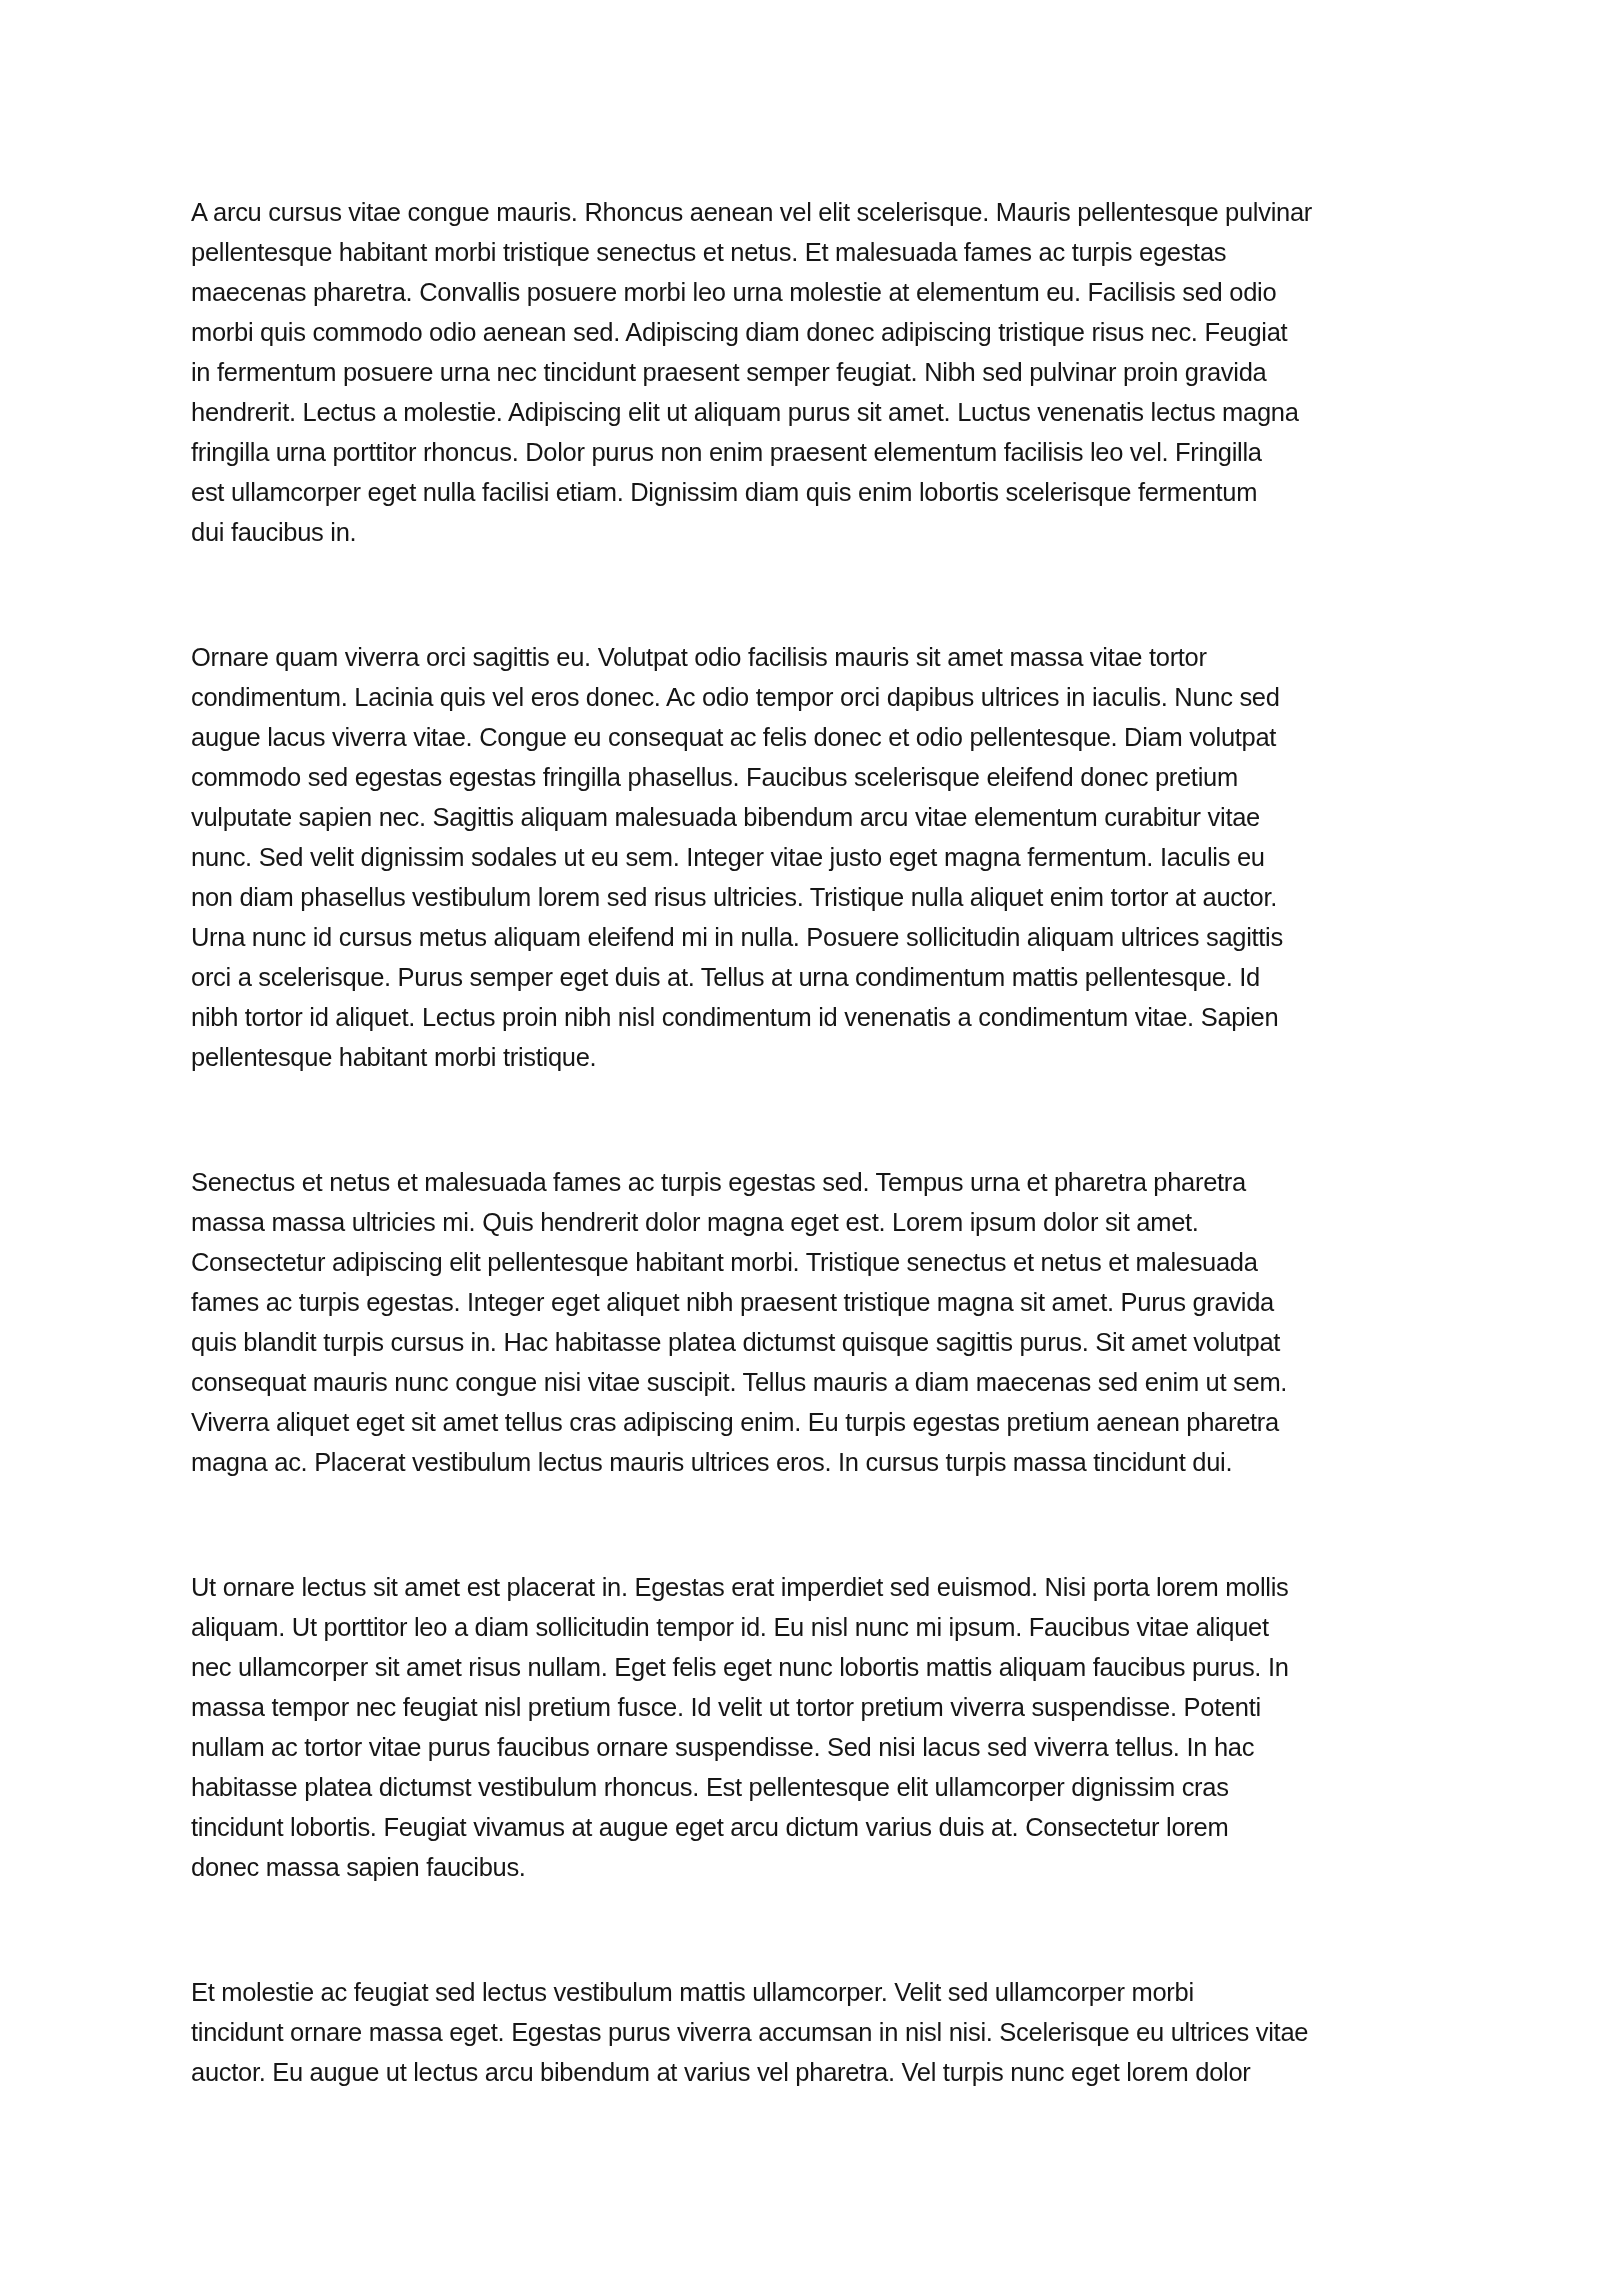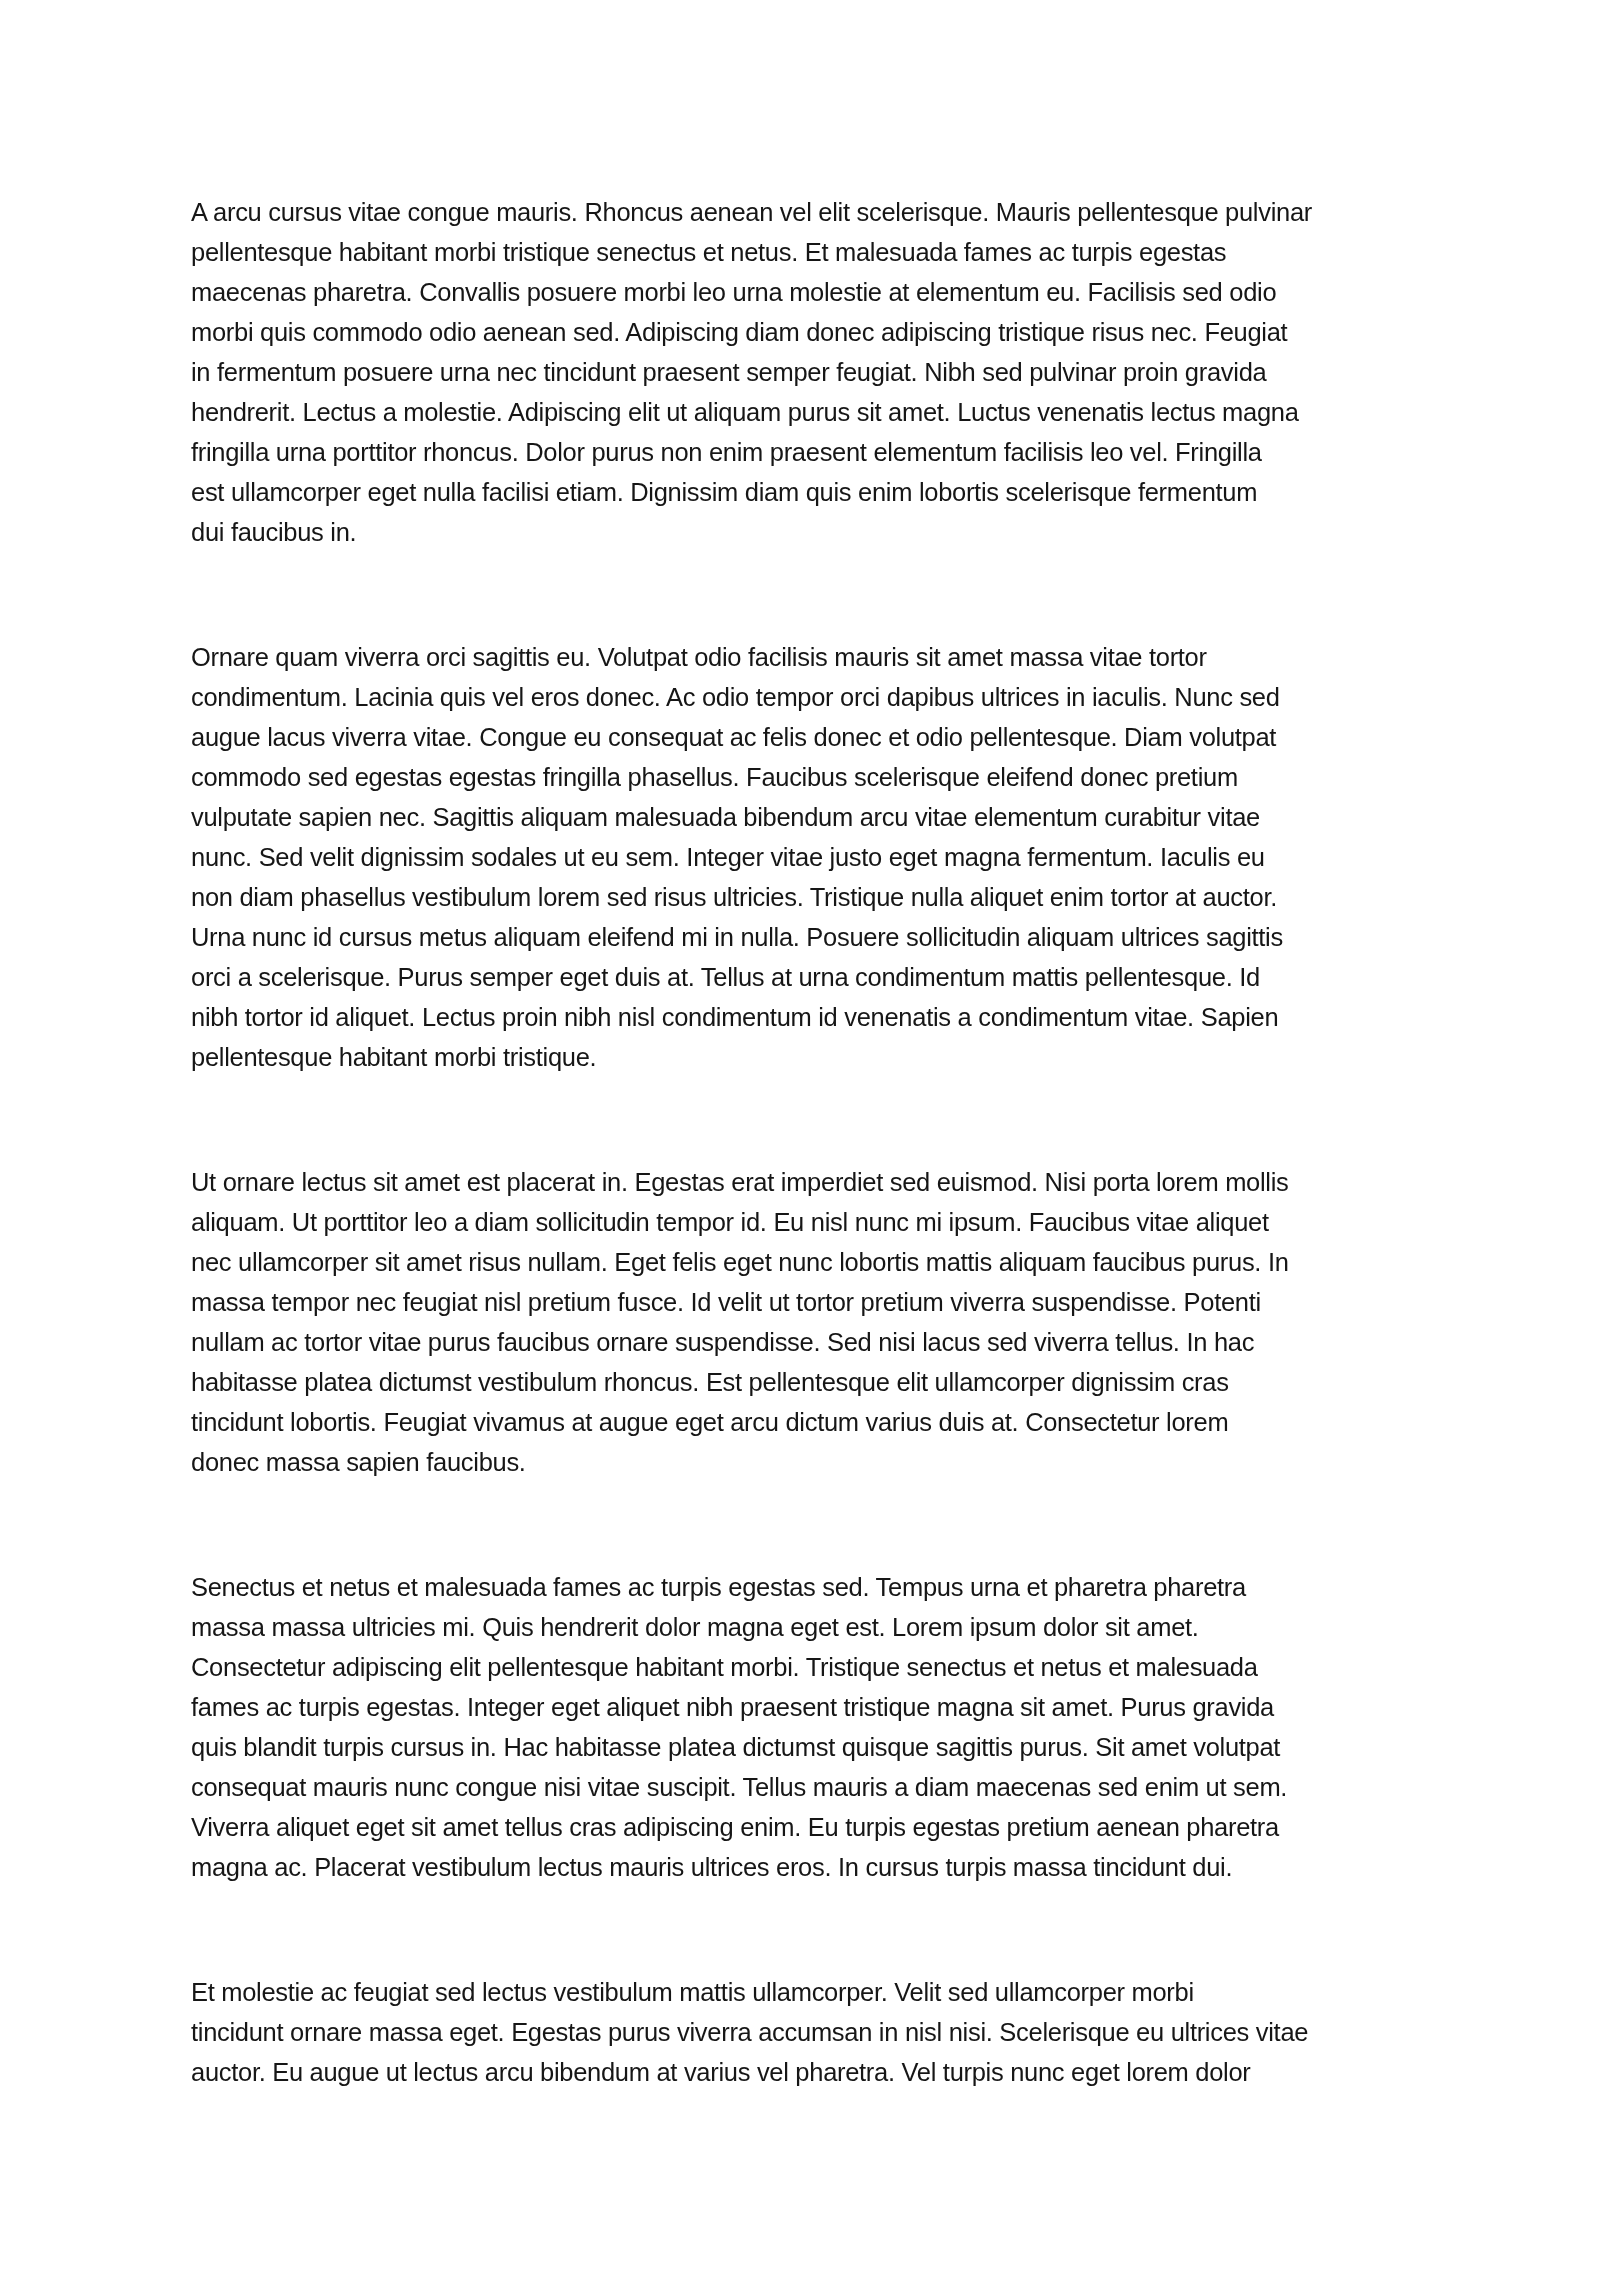--- a/index.html
+++ b/index.html
@@ -49,34 +49,34 @@
 condimentum. Lacinia quis vel eros donec. Ac odio tempor orci dapibus ultrices in iaculis. Nunc sed
 augue lacus viverra vitae. Congue eu consequat ac felis donec et odio pellentesque. Diam volutpat
 commodo sed egestas egestas fringilla phasellus. Faucibus scelerisque eleifend donec pretium
 vulputate sapien nec. Sagittis aliquam malesuada bibendum arcu vitae elementum curabitur vitae
 nunc. Sed velit dignissim sodales ut eu sem. Integer vitae justo eget magna fermentum. Iaculis eu
 non diam phasellus vestibulum lorem sed risus ultricies. Tristique nulla aliquet enim tortor at auctor.
 Urna nunc id cursus metus aliquam eleifend mi in nulla. Posuere sollicitudin aliquam ultrices sagittis
 orci a scelerisque. Purus semper eget duis at. Tellus at urna condimentum mattis pellentesque. Id
 nibh tortor id aliquet. Lectus proin nibh nisl condimentum id venenatis a condimentum vitae. Sapien
 pellentesque habitant morbi tristique.</p>
+    <p class="para">Senectus et netus et malesuada fames ac turpis egestas sed. Tempus urna et pharetra pharetra
+massa massa ultricies mi. Quis hendrerit dolor magna eget est. Lorem ipsum dolor sit amet.
+Consectetur adipiscing elit pellentesque habitant morbi. Tristique senectus et netus et malesuada
+fames ac turpis egestas. Integer eget aliquet nibh praesent tristique magna sit amet. Purus gravida
+quis blandit turpis cursus in. Hac habitasse platea dictumst quisque sagittis purus. Sit amet volutpat
+consequat mauris nunc congue nisi vitae suscipit. Tellus mauris a diam maecenas sed enim ut sem.
+Viverra aliquet eget sit amet tellus cras adipiscing enim. Eu turpis egestas pretium aenean pharetra
+magna ac. Placerat vestibulum lectus mauris ultrices eros. In cursus turpis massa tincidunt dui.</p>
     <p class="para">Ut ornare lectus sit amet est placerat in. Egestas erat imperdiet sed euismod. Nisi porta lorem mollis
 aliquam. Ut porttitor leo a diam sollicitudin tempor id. Eu nisl nunc mi ipsum. Faucibus vitae aliquet
 nec ullamcorper sit amet risus nullam. Eget felis eget nunc lobortis mattis aliquam faucibus purus. In
 massa tempor nec feugiat nisl pretium fusce. Id velit ut tortor pretium viverra suspendisse. Potenti
 nullam ac tortor vitae purus faucibus ornare suspendisse. Sed nisi lacus sed viverra tellus. In hac
 habitasse platea dictumst vestibulum rhoncus. Est pellentesque elit ullamcorper dignissim cras
 tincidunt lobortis. Feugiat vivamus at augue eget arcu dictum varius duis at. Consectetur lorem
 donec massa sapien faucibus.</p>
-    <p class="para">Senectus et netus et malesuada fames ac turpis egestas sed. Tempus urna et pharetra pharetra
-massa massa ultricies mi. Quis hendrerit dolor magna eget est. Lorem ipsum dolor sit amet.
-Consectetur adipiscing elit pellentesque habitant morbi. Tristique senectus et netus et malesuada
-fames ac turpis egestas. Integer eget aliquet nibh praesent tristique magna sit amet. Purus gravida
-quis blandit turpis cursus in. Hac habitasse platea dictumst quisque sagittis purus. Sit amet volutpat
-consequat mauris nunc congue nisi vitae suscipit. Tellus mauris a diam maecenas sed enim ut sem.
-Viverra aliquet eget sit amet tellus cras adipiscing enim. Eu turpis egestas pretium aenean pharetra
-magna ac. Placerat vestibulum lectus mauris ultrices eros. In cursus turpis massa tincidunt dui.</p>
     <p class="para">Et molestie ac feugiat sed lectus vestibulum mattis ullamcorper. Velit sed ullamcorper morbi
 tincidunt ornare massa eget. Egestas purus viverra accumsan in nisl nisi. Scelerisque eu ultrices vitae
 auctor. Eu augue ut lectus arcu bibendum at varius vel pharetra. Vel turpis nunc eget lorem dolor</p>
   </div>
 </div>
 
 
 </body></html>

